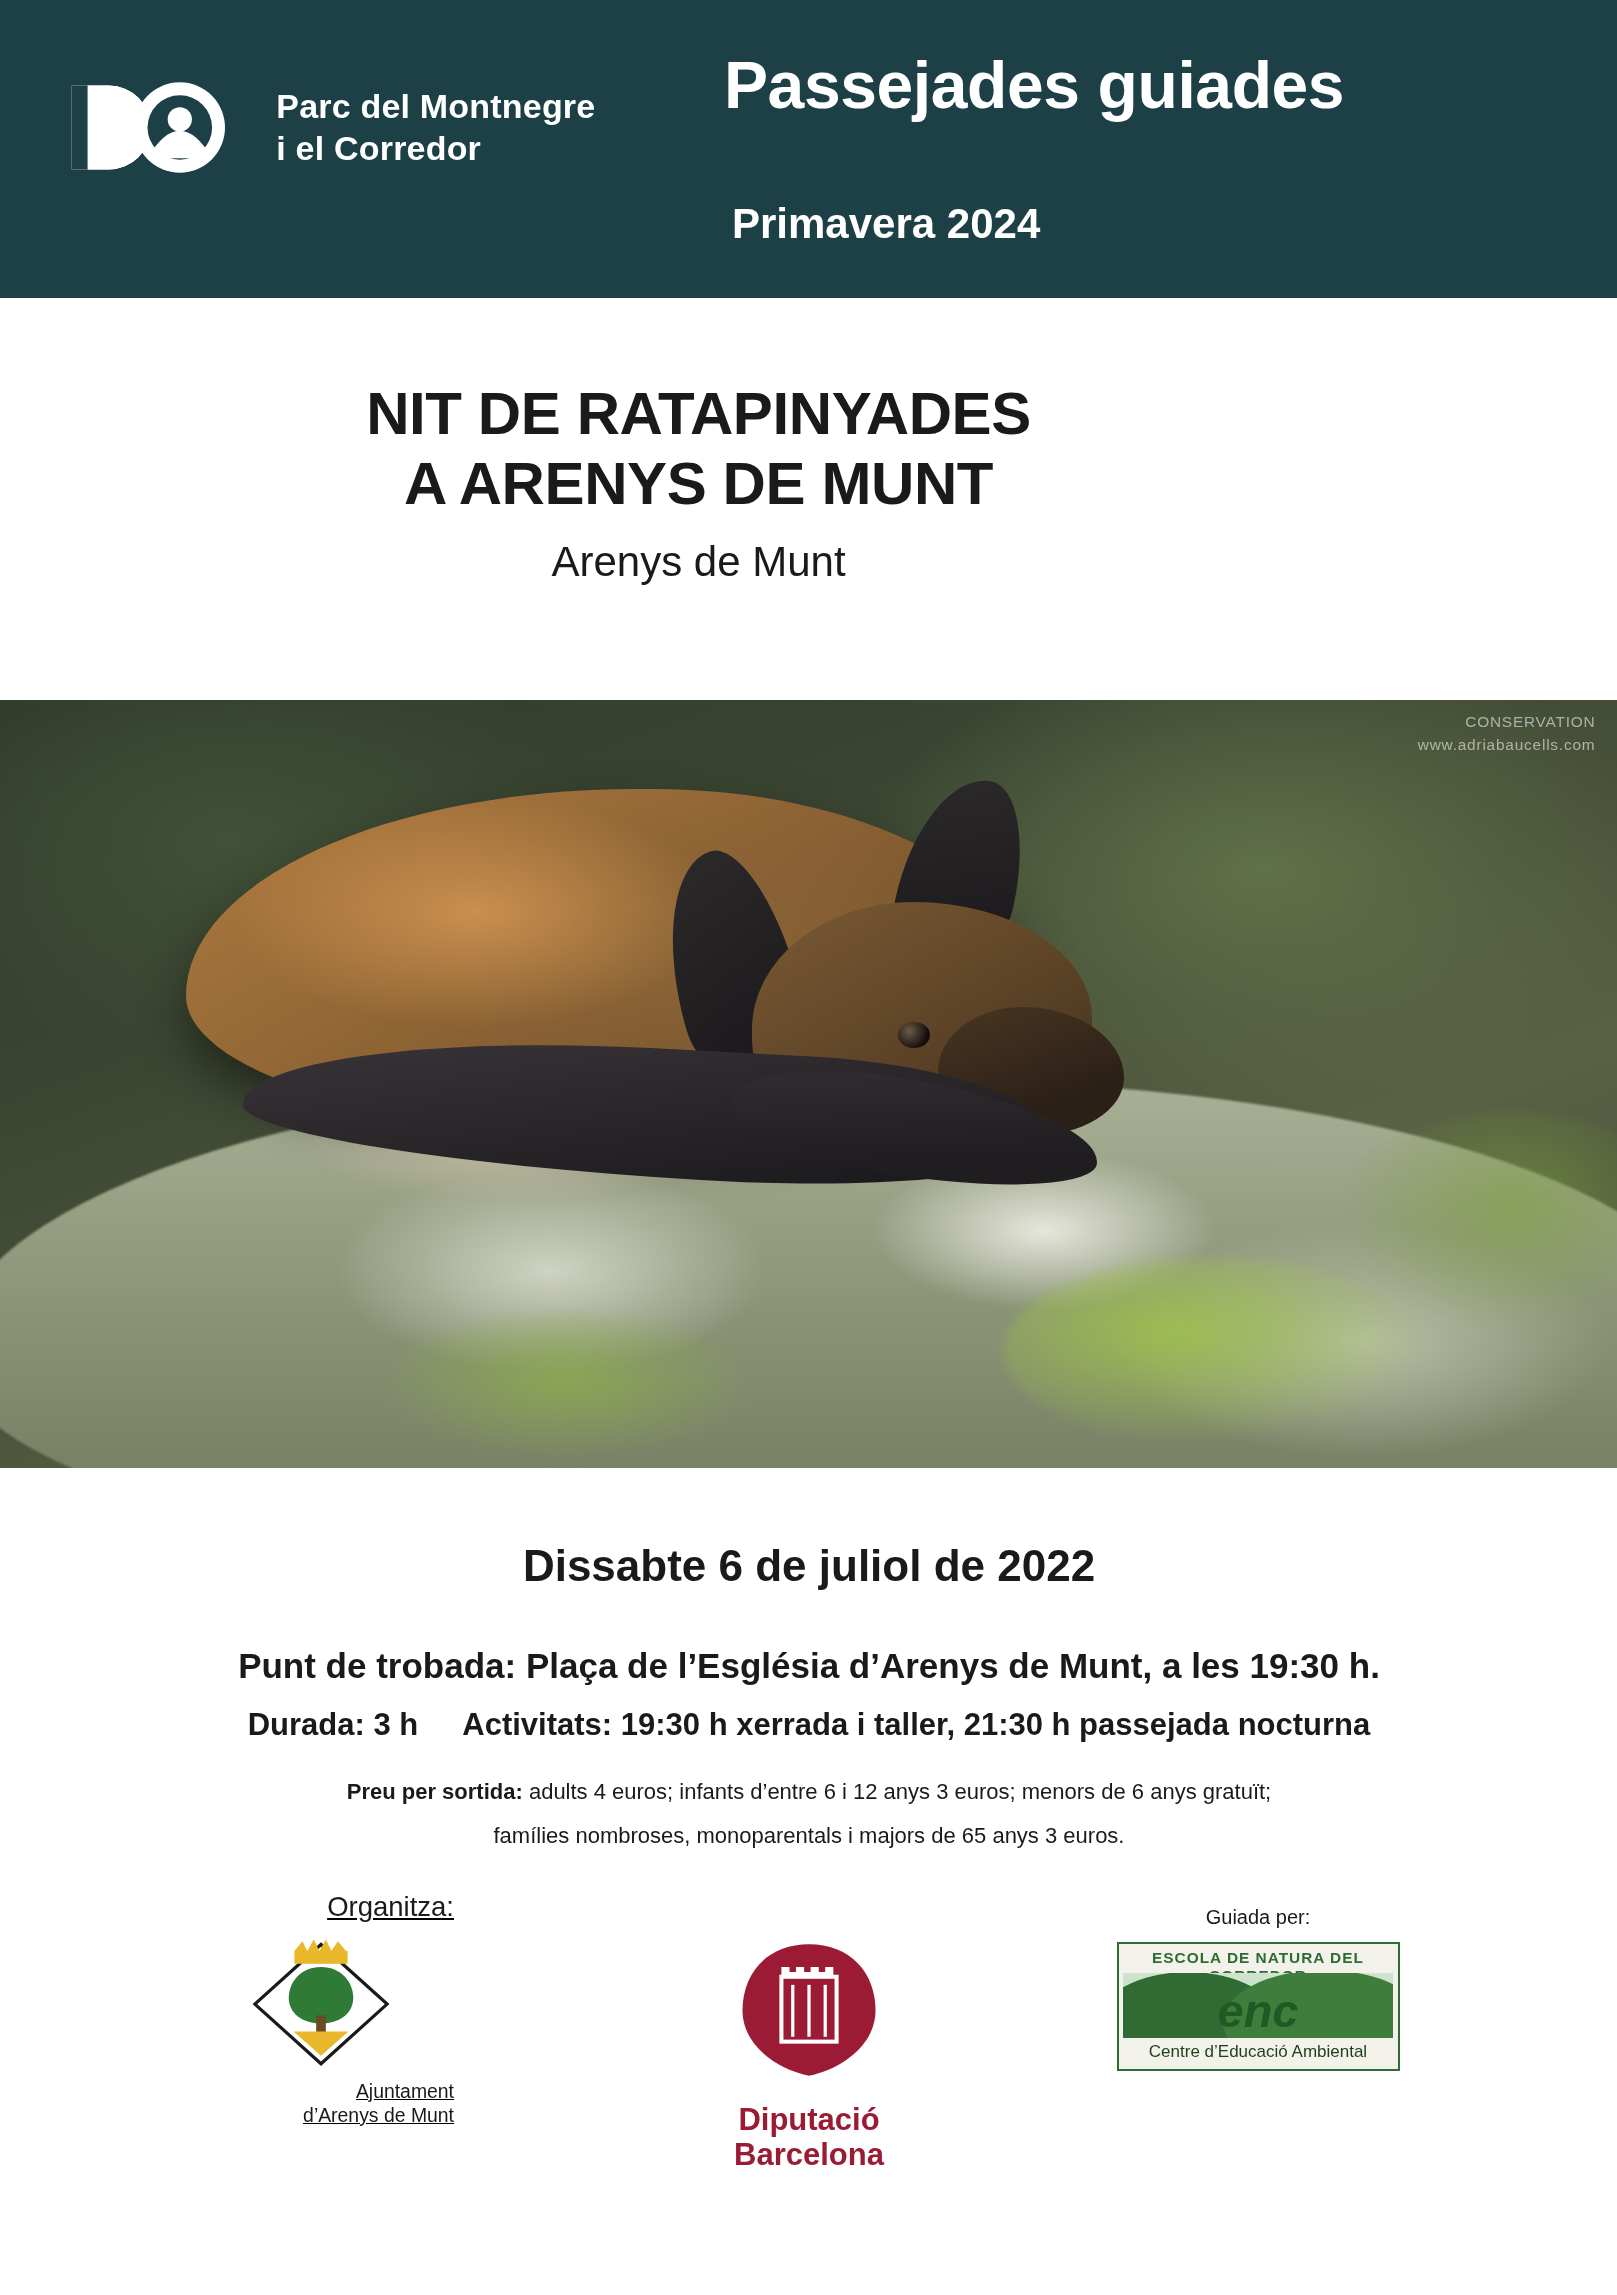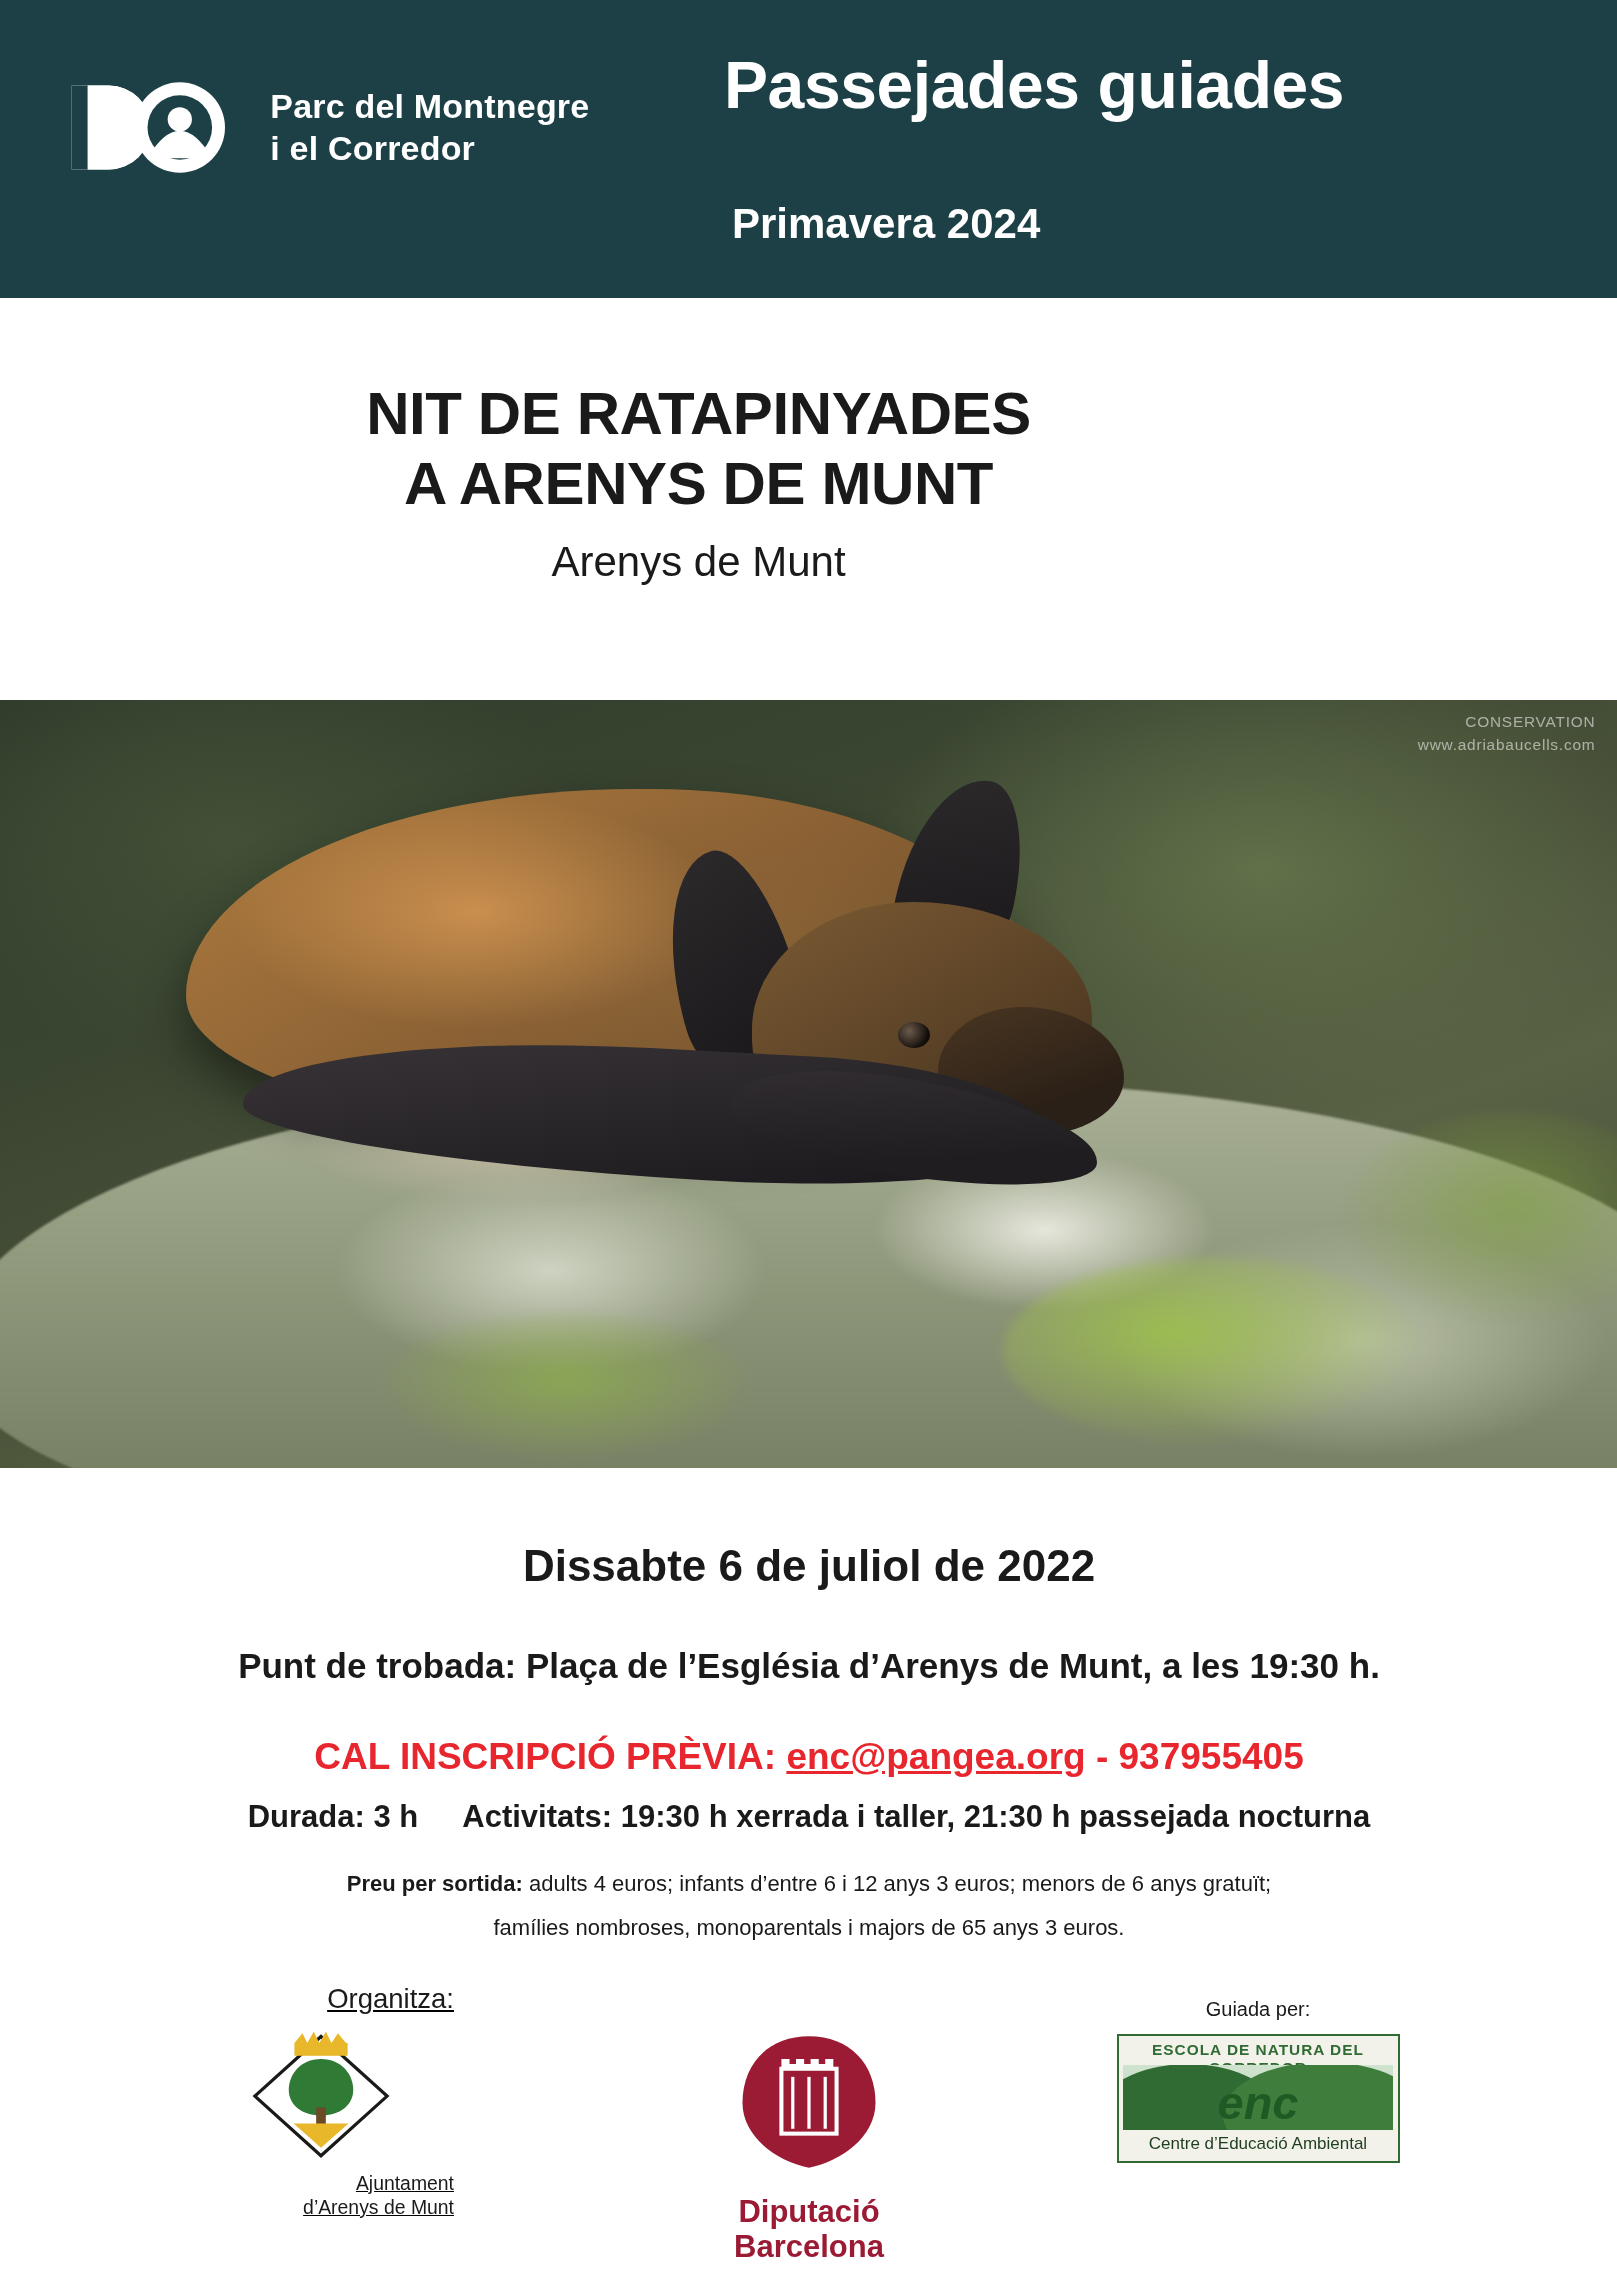--- a/index.html
+++ b/index.html
@@ -21,20 +21,21 @@
     height: 298px;
     background: #1d4046;
     box-sizing: border-box;
   }
   .logo-block {
     position: absolute;
     left: 57px;
     top: 71px;
     display: flex;
     align-items: center;
+    gap: 6px;
   }
   .logo-mark {
     width: 202px;
     height: 113px;
     position: relative;
   }
   .logo-mark svg { display:block; }
   .logo-text {
     color: #ffffff;
     font-weight: bold;
@@ -411,23 +412,20 @@
   <div class="bat-eye"></div>
   <div class="bat-wing"></div>
   <div class="bat-wing2"></div>
   <div class="photo-watermark">CONSERVATION
 www.adriabaucells.com</div>
 </div>
 
 <div class="details">
   <div class="date-line">Dissabte 6 de juliol de 2022</div>
   <div class="meeting-line">Punt de trobada: Plaça de l’Església d’Arenys de Munt, a les 19:30 h.</div>
-  <div class="signup-line">
-    <span>CAL INSCRIPCIÓ PRÈVIA: </span><a href="#">enc@pangea.org</a><span> - </span><span>937955405</span>
-  </div>
   <div class="duration-line">
     <span>Durada: 3 h</span><span class="gap"></span><span>Activitats: 19:30 h xerrada i taller, 21:30 h passejada nocturna</span>
   </div>
   <div class="price-line1">
     <b>Preu per sortida:</b><span> adults 4 euros; infants d’entre 6 i 12 anys 3 euros; menors de 6 anys gratuït;</span>
   </div>
   <div class="price-line2">famílies nombroses, monoparentals i majors de 65 anys 3 euros.</div>
 </div>
 
 <div class="footer">

